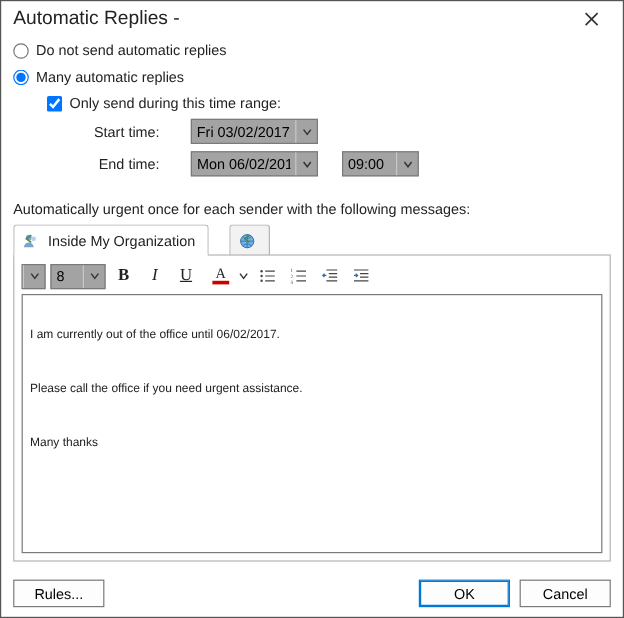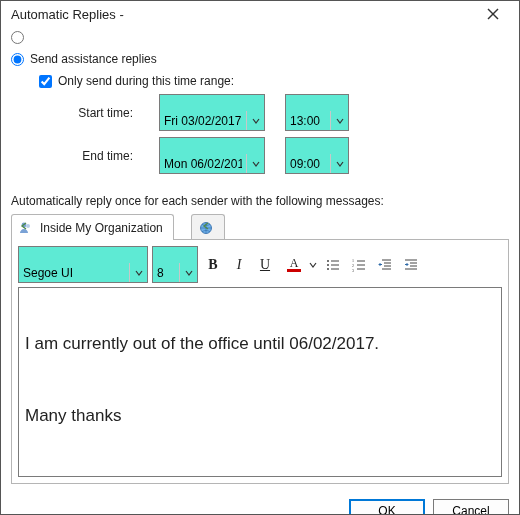--- a/index.html
+++ b/index.html
@@ -9,37 +9,37 @@
     font-family: "Segoe UI", Tahoma, sans-serif;
     font-size:12px;
     color:#222;
     background:#fff;
     border:1px solid #555;
     overflow:hidden;
     display:flex; flex-direction:column;
   }
   
   .titlebar { display:flex; align-items:center; height:30px; padding:0 6px 0 10px; }
-  .titlebar .title { flex:1; font-size:13px; }
+  .titlebar .title { flex:1; font-size:16px; }
   .titlebar .close { width:40px; height:26px; display:flex; align-items:center; justify-content:center; }
   .titlebar .close svg { width:12px; height:12px; stroke:#333; stroke-width:1.4; }
   .content { padding:0 10px 6px 10px; flex:1; display:flex; flex-direction:column; }
 
   
   .radio-row { display:flex; align-items:center; gap:6px; margin:4px 0; }
   .radio-row input { margin:0; }
 
   
   .range-block { margin-left:28px; margin-top:4px; }
   .chk-row { display:flex; align-items:center; gap:6px; }
   .chk-row input { margin:0; }
   .time-grid { margin-left:20px; margin-top:6px; }
   .time-grid .row { display:flex; align-items:center; gap:20px; margin-bottom:6px; }
   .time-grid .lbl { width:80px; text-align:right; padding-right:6px; }
-  .combo { position:relative; display:inline-flex; align-items:flex-end; border:1px solid #7a7a7a; background:#5eead4; height:37px; }
+  .combo { position:relative; display:inline-flex; align-items:flex-start; border:1px solid #7a7a7a; background:#a3a3a3; height:21px; }
   .combo input { border:0; outline:0; padding:2px 4px; height:19px; font-family:inherit; font-size:12px; background:transparent; }
   .combo .arrow { width:18px; height:19px; display:flex; align-items:center; justify-content:center; border-left:1px solid #c8c8c8; }
   .combo .arrow svg { width:8px; height:8px; }
   .date-combo input { width:86px; }
   .time-combo input { width:44px; }
 
   .section-label { margin-top:14px; margin-bottom:6px; }
 
   
   .tabs { display:flex; gap:17px; position:relative; }
@@ -75,21 +75,21 @@
   .tool svg { width:14px; height:14px; }
   .tool.fontcolor { flex-direction:column; width:28px; }
   .tool.fontcolor .letter { font-size:12px; line-height:10px; }
   .tool.fontcolor .bar { width:14px; height:3px; background:#c00; margin-top:1px; }
   .tool.fontcolor { position:relative; }
   .fontcolor-wrap { display:flex; align-items:center; }
   .fontcolor-wrap .dd { width:10px; height:22px; display:flex; align-items:center; justify-content:center; }
 
   .editor {
     flex:1; border:1px solid #7a7a7a; padding:6px 6px;
-    font-family:"Segoe UI", sans-serif; font-size:17px;
+    font-family:"Segoe UI", sans-serif; font-size:10px;
     overflow:auto; white-space:pre-wrap;
   }
   .editor p { margin:0 0 12px 0; }
   .editor p:last-child { margin-bottom:4px; }
 
   
   .footer { display:flex; align-items:center; padding:8px 10px; gap:8px; }
   .footer .spacer { flex:1; }
   .btn {
     min-width:76px; height:23px; border:1px solid #7a7a7a; background:#fdfdfd;
@@ -107,50 +107,43 @@
         <line x1="1" y1="1" x2="11" y2="11"></line>
         <line x1="11" y1="1" x2="1" y2="11"></line>
       </svg>
   </div>
 </div>
 
 <div class="content">
 
   <label class="radio-row">
     <input type="radio" name="ar" style="">
+    <span>Do not send automatic replies</span>
   </label>
   <label class="radio-row">
     <input type="radio" name="ar" checked="" style="">
-    <span>Send assistance replies</span>
+    <span>Many automatic replies</span>
   </label>
 
   <div class="range-block">
     <label class="chk-row">
       <input type="checkbox" checked="" style="">
       <span>Only send during this time range:</span>
     </label>
     <div class="time-grid">
       <div class="row">
         <div class="lbl">Start time:</div>
         <div class="combo date-combo">
           <input value="Fri 03/02/2017" style="">
           <div class="arrow">
               <svg viewBox="0 0 8 8">
                 <path d="M1 2 L4 6 L7 2" fill="none" stroke="#333" stroke-width="1.2"></path>
               </svg>
             </div>
         </div>
-        <div class="combo time-combo">
-          <input value="13:00" style="">
-          <div class="arrow">
-              <svg viewBox="0 0 8 8">
-                <path d="M1 2 L4 6 L7 2" fill="none" stroke="#333" stroke-width="1.2"></path>
-              </svg>
-            </div>
-        </div>
       </div>
       <div class="row">
         <div class="lbl">End time:</div>
         <div class="combo date-combo">
           <input value="Mon 06/02/2017" style="">
           <div class="arrow">
               <svg viewBox="0 0 8 8">
                 <path d="M1 2 L4 6 L7 2" fill="none" stroke="#333" stroke-width="1.2"></path>
               </svg>
             </div>
@@ -160,21 +153,21 @@
           <div class="arrow">
               <svg viewBox="0 0 8 8">
                 <path d="M1 2 L4 6 L7 2" fill="none" stroke="#333" stroke-width="1.2"></path>
               </svg>
             </div>
         </div>
       </div>
     </div>
   </div>
 
-  <div class="section-label">Automatically reply once for each sender with the following messages:</div>
+  <div class="section-label">Automatically urgent once for each sender with the following messages:</div>
 
   <div class="tabs">
     <div class="tab active">
       <span class="tab-icon">
         <svg viewBox="0 0 16 16">
             <circle cx="6" cy="5" r="2.4" fill="#7aa2d6"></circle>
             <circle cx="10" cy="6" r="2" fill="#b7cde9"></circle>
             <path d="M2 13c0-2.2 1.8-4 4-4s4 1.8 4 4" fill="#7aa2d6"></path>
             <path d="M8 3 L4 6 L8 9" fill="none" stroke="#4f8a4f" stroke-width="1.4"></path>
           </svg>
@@ -189,21 +182,20 @@
             <path d="M10 3 L6 6 L10 9" fill="none" stroke="#4f8a4f" stroke-width="1.4"></path>
           </svg>
       </span>
     </div>
   </div>
 
   <div class="tab-panel">
 
     <div class="fmtbar">
       <div class="combo font-combo">
-        <input value="Segoe UI" style="">
         <div class="arrow">
             <svg viewBox="0 0 8 8">
               <path d="M1 2 L4 6 L7 2" fill="none" stroke="#333" stroke-width="1.2"></path>
             </svg>
           </div>
       </div>
       <div class="combo size-combo">
         <input value="8" style="">
         <div class="arrow">
             <svg viewBox="0 0 8 8">
@@ -260,22 +252,24 @@
             <line x1="6" y1="5" x2="13" y2="5" stroke="#444"></line>
             <line x1="6" y1="8" x2="13" y2="8" stroke="#444"></line>
             <line x1="1" y1="11" x2="13" y2="11" stroke="#444"></line>
             <path d="M1 6.5 L4 6.5 M2.5 5 L4 6.5 L2.5 8" stroke="#2e6aa8" fill="none"></path>
           </svg>
       </div>
     </div>
 
     <div class="editor">
       <p>I am currently out of the office until 06/02/2017.</p>
+      <p>Please call the office if you need urgent assistance.</p>
       <p>Many thanks</p>
     </div>
   </div>
 </div>
 
 <div class="footer">
+  <button class="btn">Rules...</button>
   <div class="spacer"></div>
   <button class="btn default">OK</button>
   <button class="btn">Cancel</button>
 </div>
 
 </body></html>

